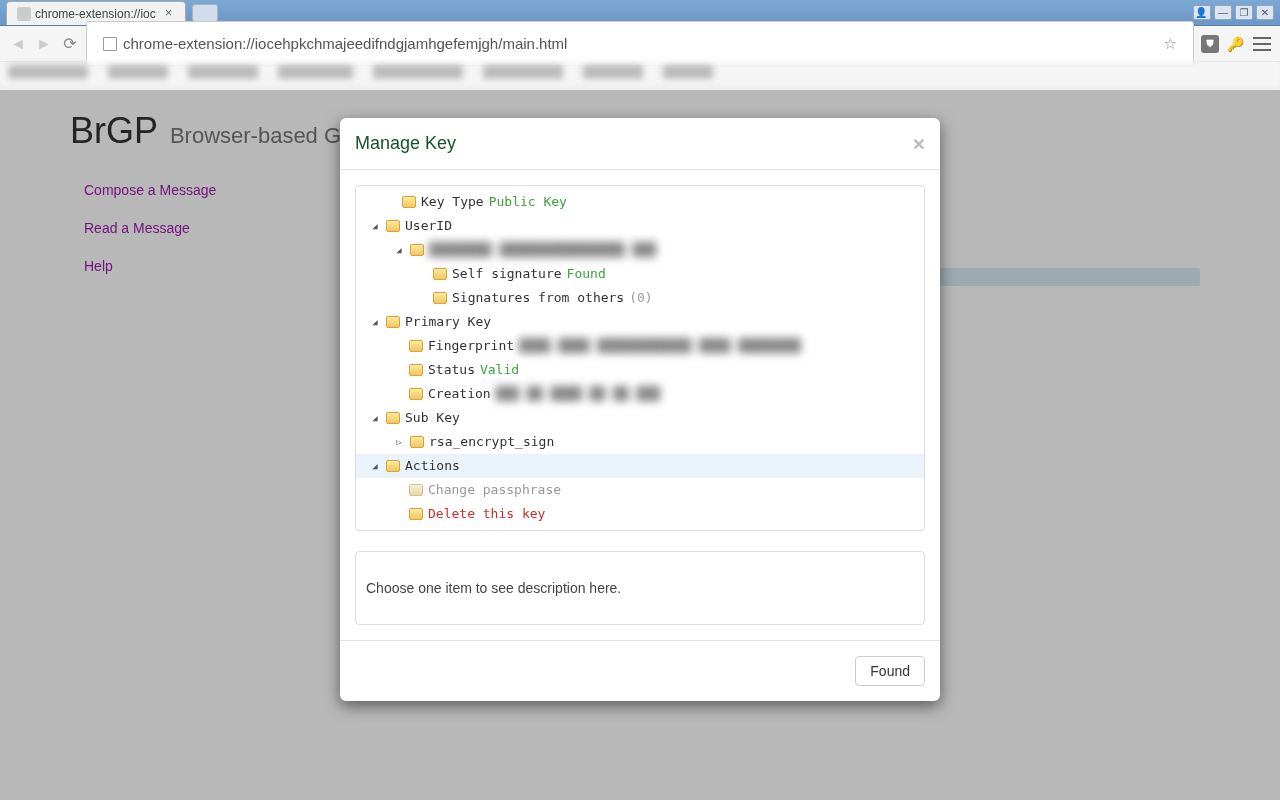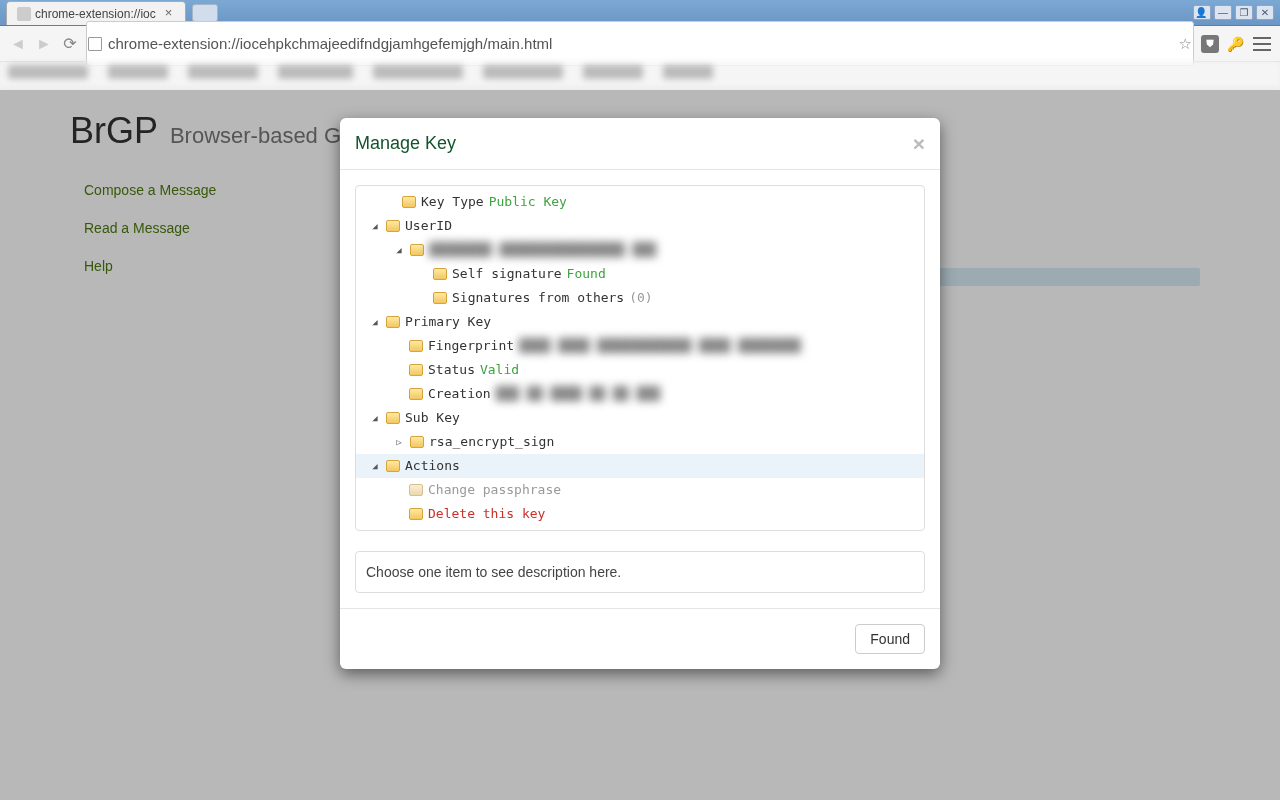--- a/index.html
+++ b/index.html
@@ -9,37 +9,37 @@
 .browser-titlebar { height: 26px; background: linear-gradient(#7ca8d4, #6b96c5); display: flex; align-items: flex-end; padding: 0 6px; border-bottom: 1px solid #5a7fa3; }
 .tab { background: #f2f2f2; height: 24px; border-radius: 4px 4px 0 0; padding: 4px 10px; display: flex; align-items: center; gap: 4px; font-size: 12px; color: #444; min-width: 180px; border: 1px solid #aaa; border-bottom: none; margin-top: 36px; }
 .tab-favicon { width: 14px; height: 14px; background: #ccc; border-radius: 2px; }
 .tab-close { margin-left: auto; width: 13px; height: 13px; cursor: pointer; color: #666; font-size: 13px; line-height: 12px; text-align: center; }
 .new-tab { width: 26px; height: 18px; background: #d1dcec; border: 1px solid #a6b5c6; margin-left: 6px; margin-bottom: 3px; border-radius: 3px; }
 .window-controls { margin-left: auto; display: flex; gap: 3px; align-items: center; margin-bottom: 5px; }
 .wc { width: 18px; height: 15px; background: #dbe4ef; border: 1px solid #8fa5c2; border-radius: 2px; font-size: 10px; display: flex; align-items: center; justify-content: center; color: #4a5e78; }
 .browser-toolbar { height: 36px; background: #f5f5f5; display: flex; align-items: center; padding: 0 8px; gap: 6px; border-bottom: 1px solid #ddd; }
 .nav-btn { width: 20px; height: 20px; display: flex; align-items: center; justify-content: center; color: #888; cursor: pointer; font-size: 16px; }
 .nav-btn.disabled { color: #ccc; }
-.omnibox { flex: 1; height: 45px; background: #fff; border: 1px solid #ccc; border-radius: 3px; display: flex; align-items: center; padding: 0 1px; color: #555; font-size: 15px; gap: 6px; }
+.omnibox { flex: 1; height: 45px; background: #fff; border: 1px solid #ccc; border-radius: 3px; display: flex; align-items: center; padding: 0 16px; color: #555; font-size: 15px; gap: 6px; }
 .omnibox .page-icon { width: 14px; height: 14px; border: 1px solid #999; border-radius: 1px; background: #fff; flex-shrink: 0; }
 .omni-btns { display: flex; gap: 6px; align-items: center; }
 .omni-icon { width: 20px; height: 20px; color: #666; display: flex; align-items: center; justify-content: center; }
 .hamburger { width: 18px; height: 14px; display: flex; flex-direction: column; justify-content: space-between; }
 .hamburger span { height: 2px; background: #666; }
 .bookmarks-bar { height: 28px; background: #f5f5f5; border-bottom: 1px solid #ccc; filter: blur(3px); padding: 3px 8px; display: flex; gap: 20px; }
 .bm { background: #bbb; height: 14px; border-radius: 2px; }
 
 
 .page { position: relative; height: calc(800px - 26px - 36px - 28px); background: #fff; }
 .page-inner { padding: 20px 0 0 70px; }
 .page-title { font-size: 36px; font-weight: 500; color: #333; display: inline; }
 .page-subtitle { font-size: 22px; color: #777; font-weight: 300; margin-left: 8px; }
 .layout { display: flex; margin-top: 20px; gap: 0; }
 .sidebar { width: 262px; }
-.side-item { display: block; padding: 10px 14px; color: #4d7c0f; font-size: 14px; border-radius: 4px; cursor: pointer; margin-bottom: 2px; }
+.side-item { display: block; padding: 10px 14px; color: #a21caf; font-size: 14px; border-radius: 4px; cursor: pointer; margin-bottom: 2px; }
 .side-item.active { background: #1c3c5f; color: #fff; }
 .main-panel { flex: 1; margin-left: 32px; margin-right: 80px; }
 .key-row { background: #d9edf7; height: 18px; width: 100%; margin-top: 96px; border-radius: 2px; }
 
 
 .overlay { position: absolute; inset: 0; background: rgba(0,0,0,0.28); display: flex; align-items: flex-start; justify-content: center; padding-top: 28px; }
 .modal { width: 600px; background: #fff; border-radius: 6px; box-shadow: 0 5px 15px rgba(0,0,0,0.5); overflow: hidden; }
 .modal-header { padding: 15px; border-bottom: 1px solid #e5e5e5; display: flex; align-items: center; }
 .modal-title { font-size: 18px; font-weight: 500; color: #14532d; }
 .modal-close { margin-left: auto; color: #bbb; font-size: 21px; font-weight: bold; line-height: 1; cursor: pointer; }
@@ -49,21 +49,21 @@
 .tree-row { display: flex; align-items: center; gap: 5px; padding: 2px 0 2px 0; line-height: 20px; white-space: nowrap; cursor: default; }
 .tree-row.selected { background: #eaf2fa; }
 .indent { display: inline-block; }
 .toggle { width: 12px; display: inline-flex; justify-content: center; color: #555; font-size: 9px; cursor: pointer; }
 .folder-icon { width: 14px; height: 12px; background: linear-gradient(#fce9a6,#f4c75e); border: 1px solid #d6a437; border-radius: 2px; position: relative; flex-shrink: 0; }
 .folder-icon.dim { filter: grayscale(40%) opacity(0.7); }
 .green { color: #3fa33f; }
 .gray { color: #999; }
 .red { color: #c9302c; }
 .blurred { filter: blur(4px); color: #888; }
-.desc-box { margin-top: 20px; border: 1px solid #ddd; border-radius: 4px; padding: 12px 10px; font-size: 14px; color: #444; }
+.desc-box { margin-top: 20px; border: 1px solid #ddd; border-radius: 4px; padding: 28px 10px; font-size: 14px; color: #444; }
 .modal-footer { padding: 15px; border-top: 1px solid #e5e5e5; display: flex; justify-content: flex-end; }
 .btn-close { background: #fff; border: 1px solid #ccc; border-radius: 4px; padding: 6px 14px; font-size: 14px; cursor: pointer; color: #333; }
 
 .star { font-size: 15px; color: #888; margin-left: auto; }
 .shield { width: 18px; height: 18px; border-radius: 3px; background: #777; color: #fff; font-size: 10px; display: flex; align-items: center; justify-content: center; }
 </style>
 </head>
 <body>
 
 <div class="browser-titlebar">

